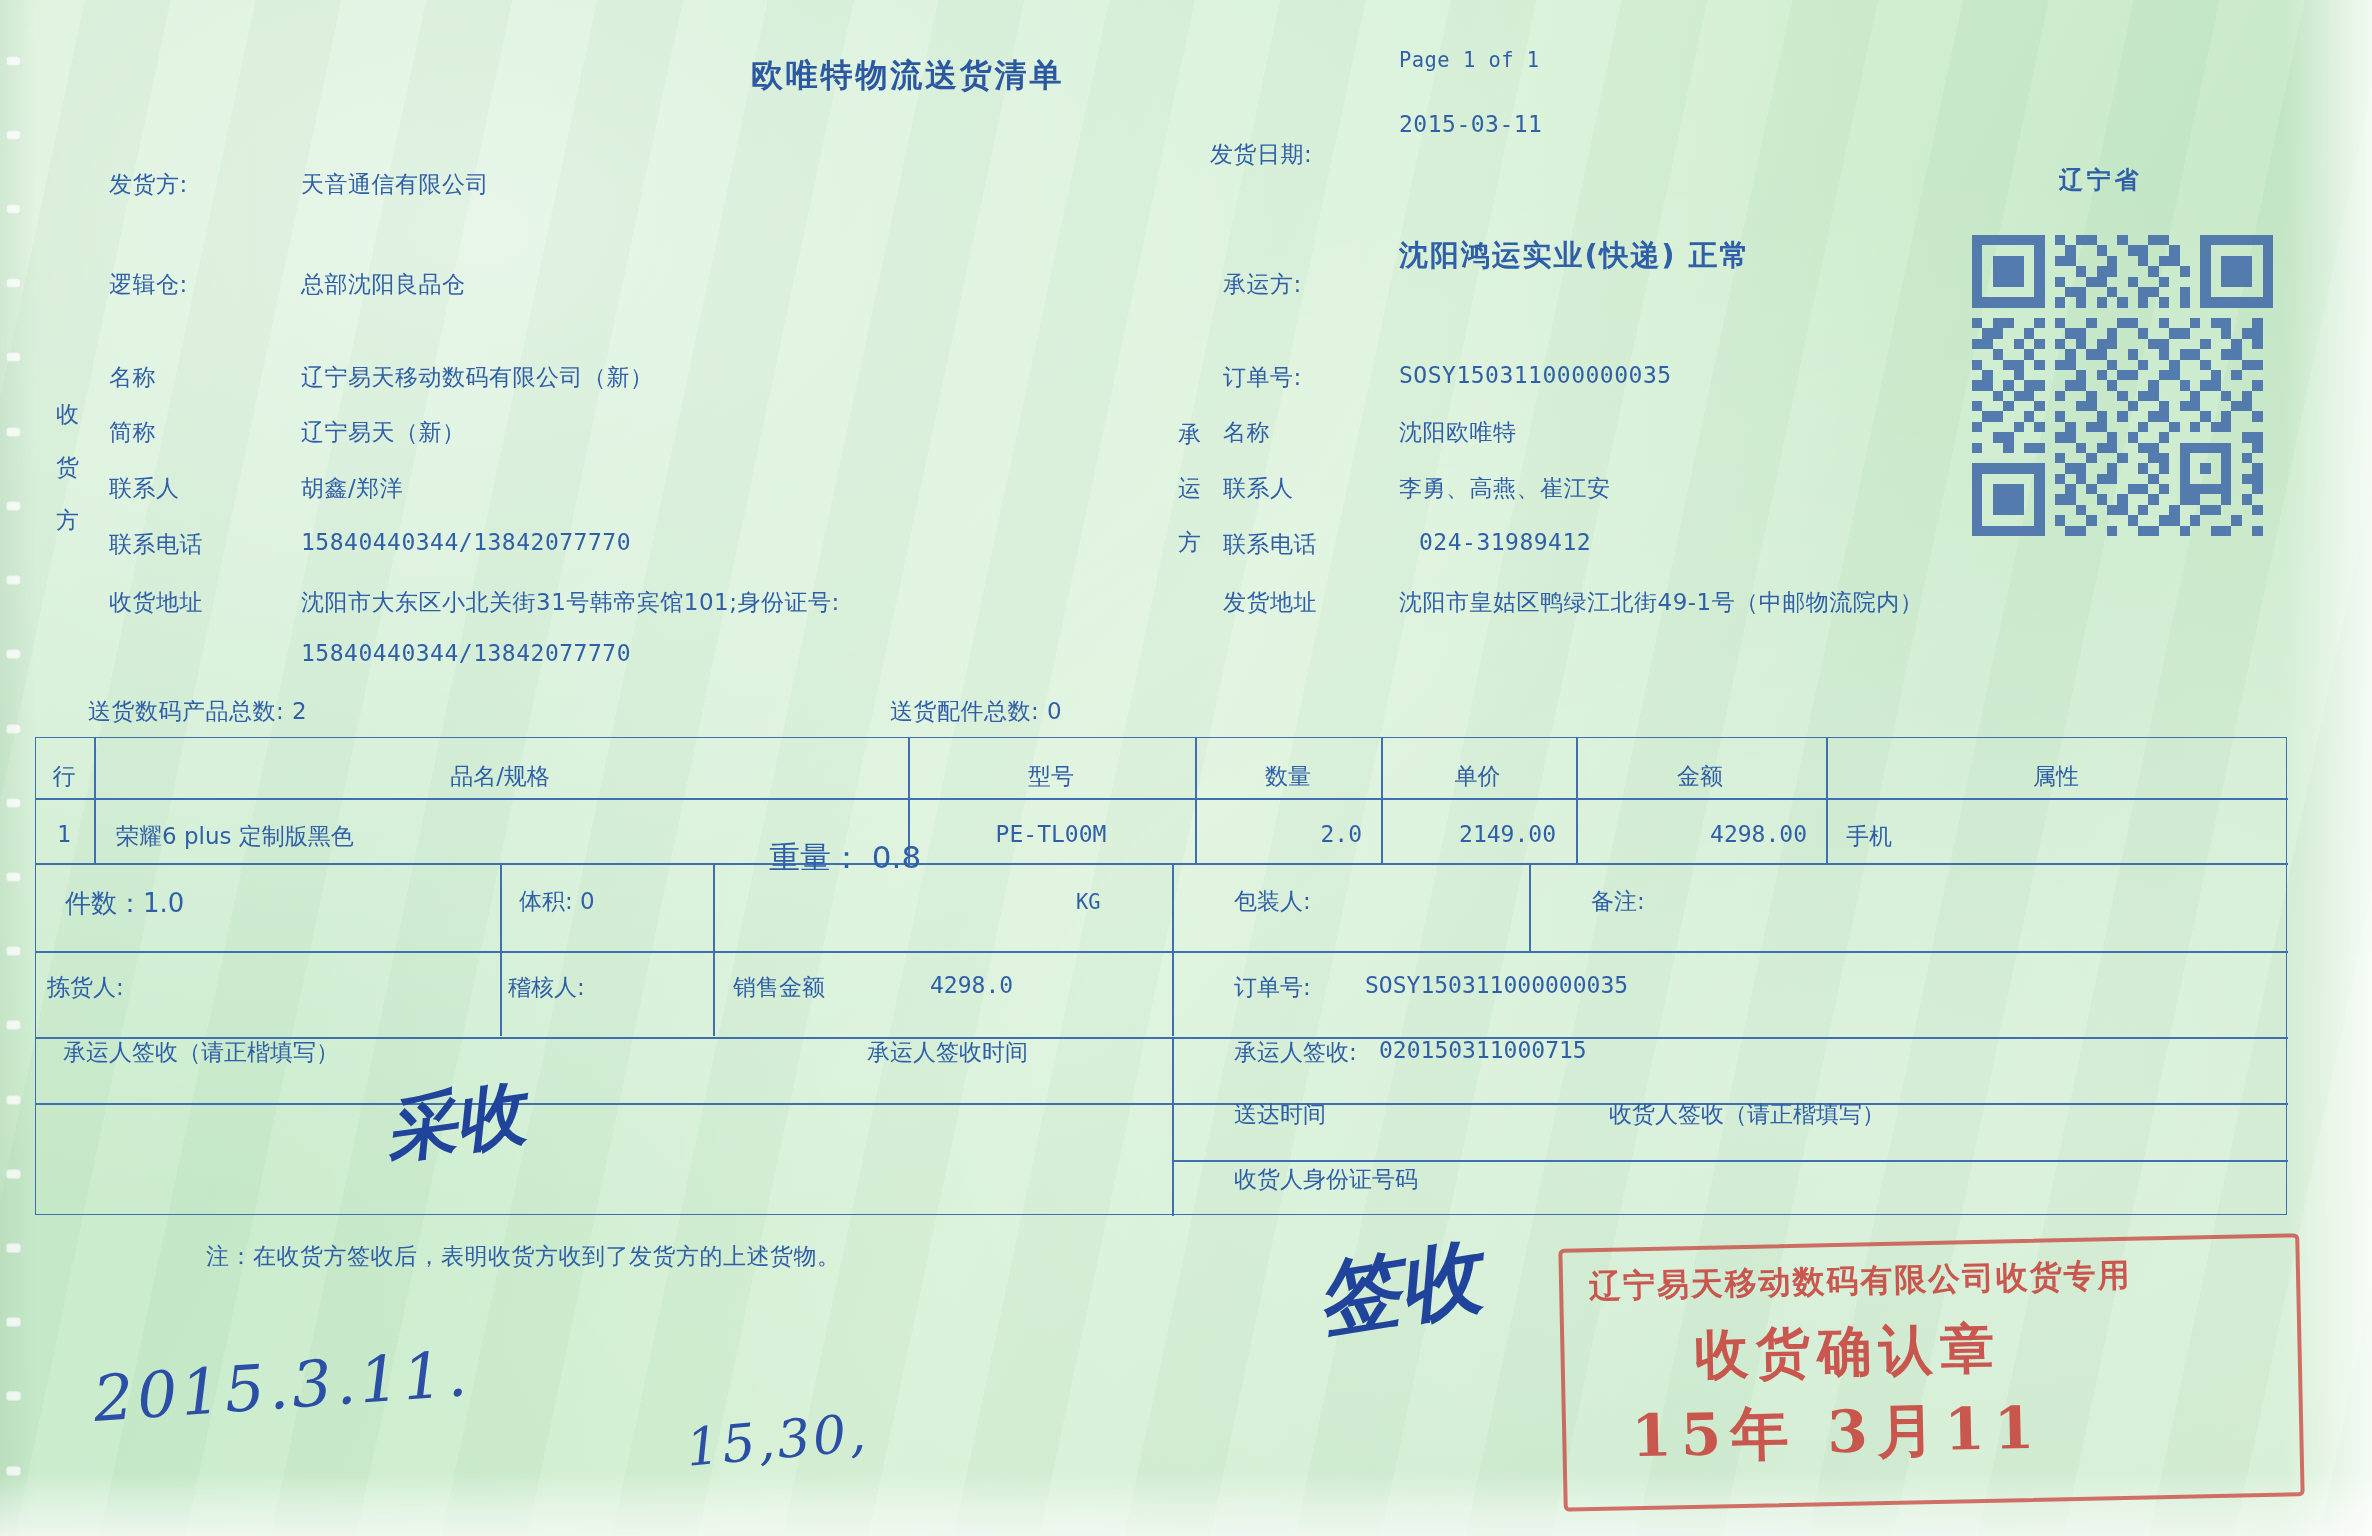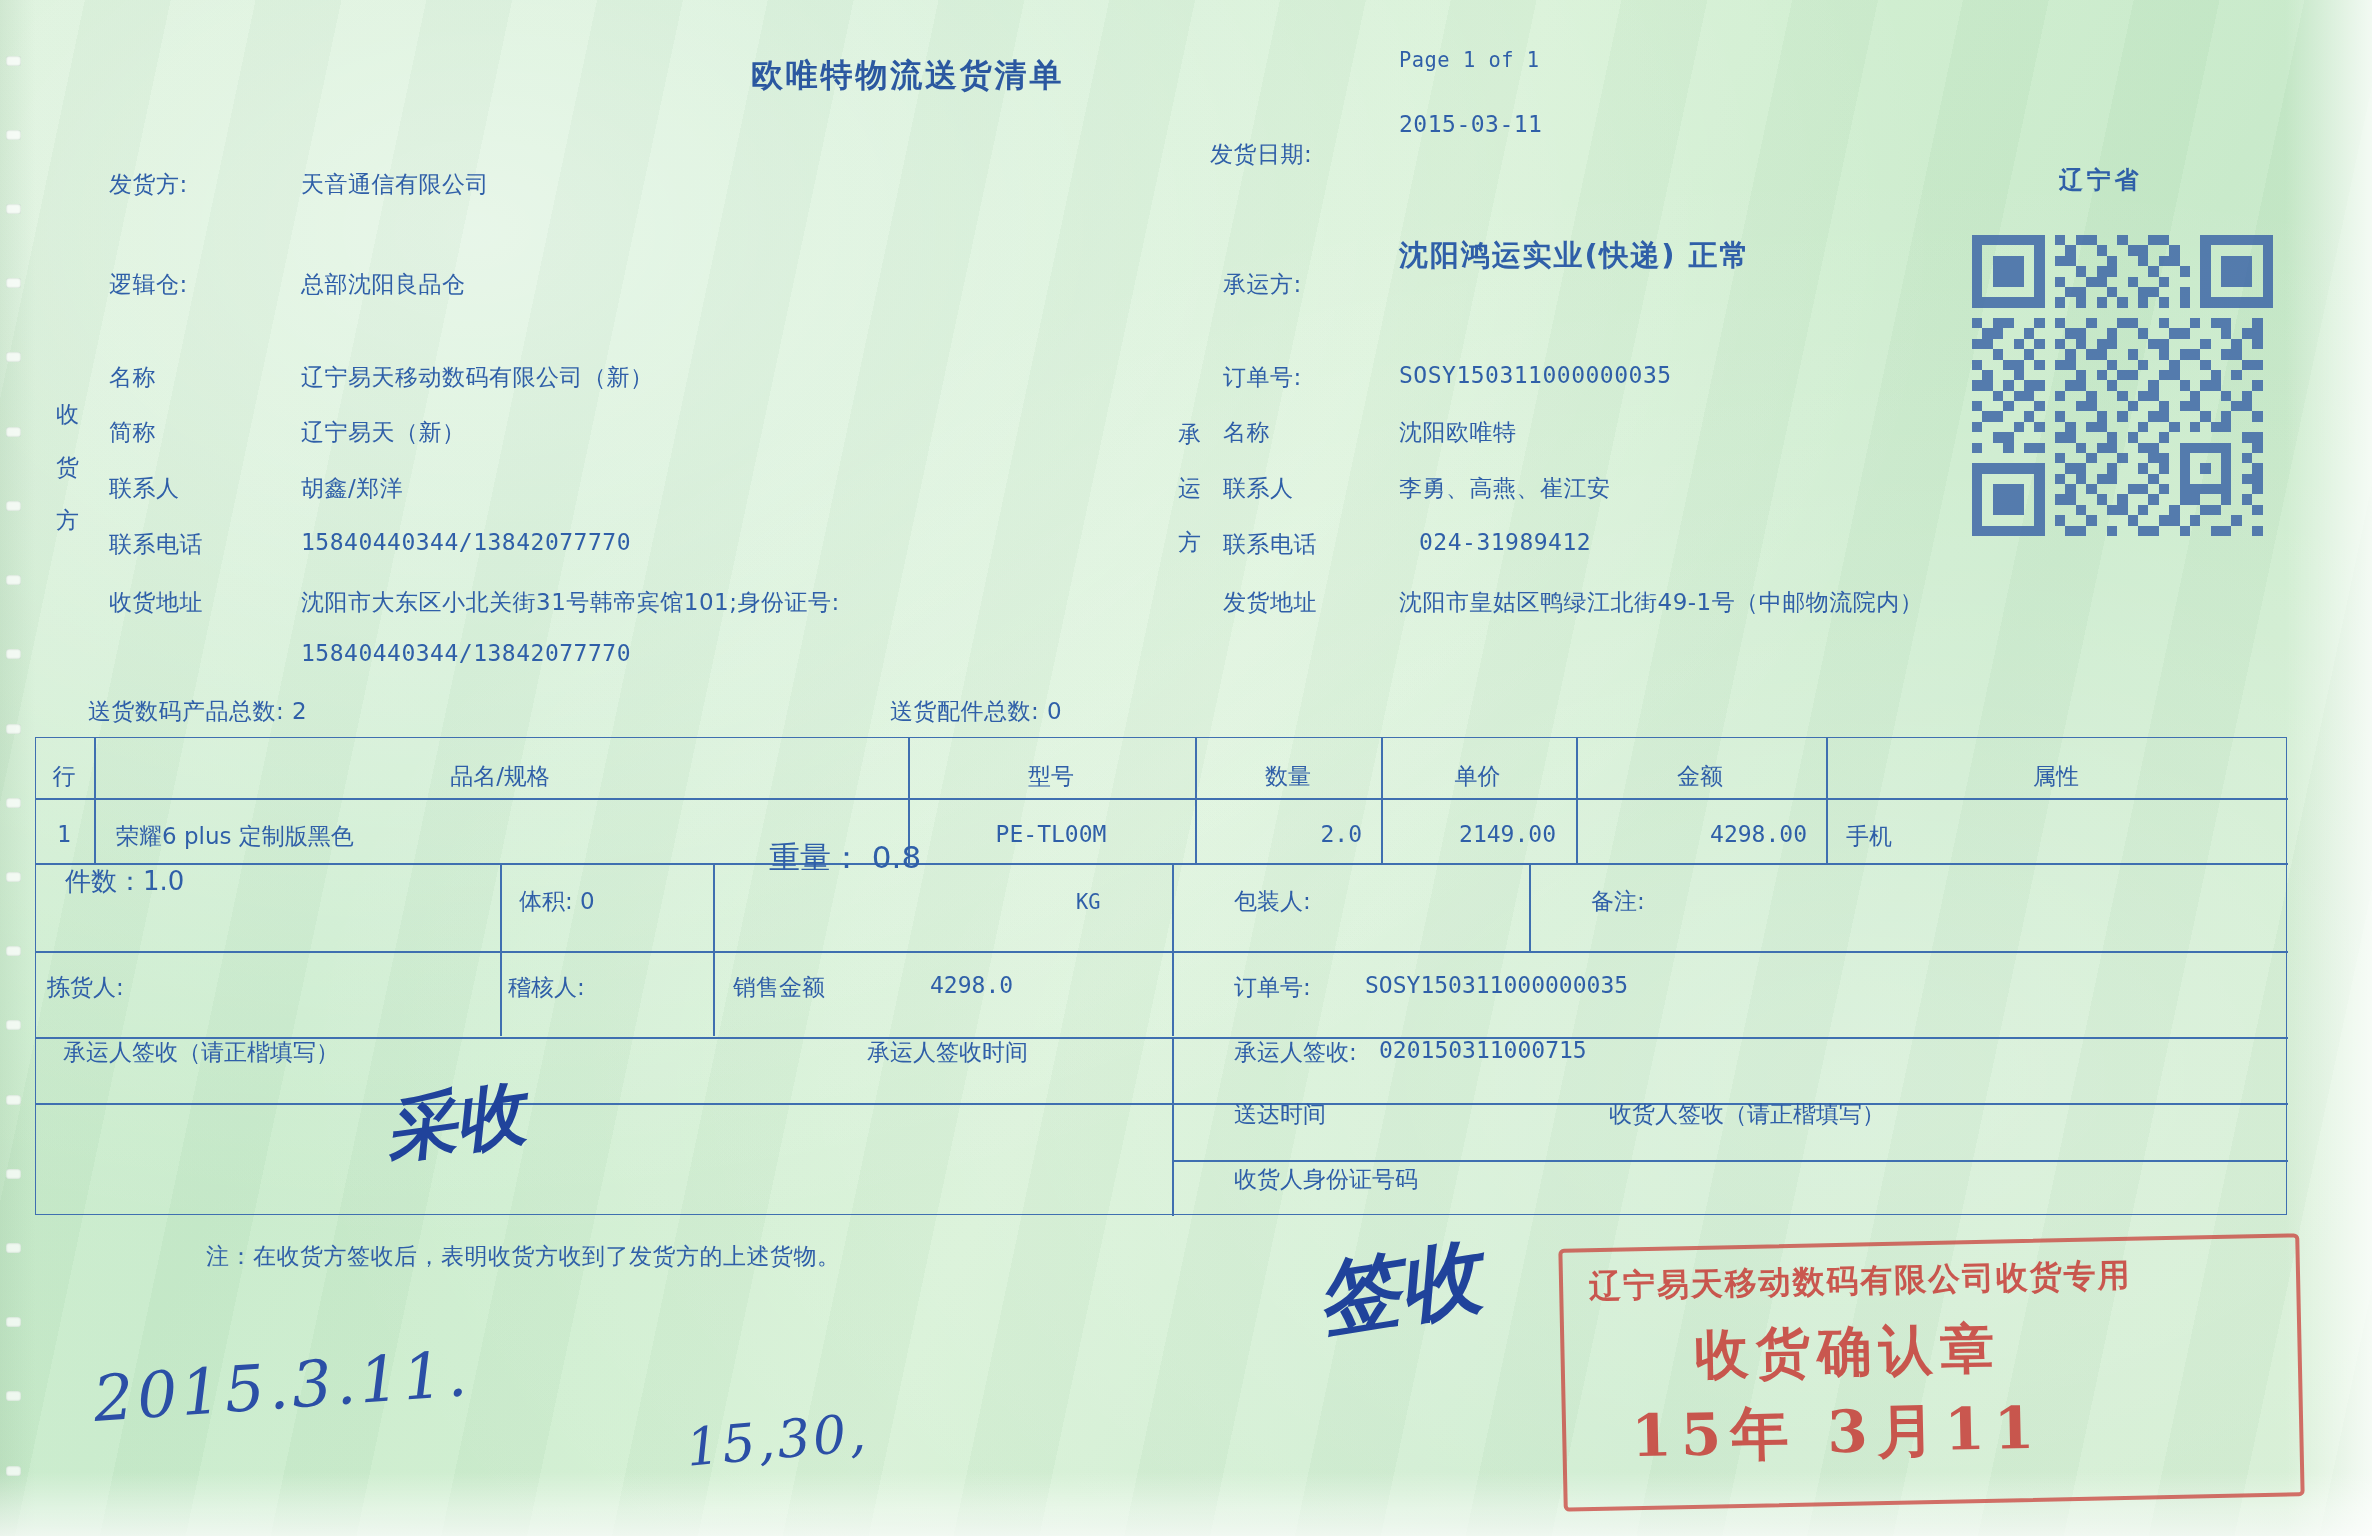--- a/index.html
+++ b/index.html
@@ -520,21 +520,21 @@
   <div class="cell cc" style="left:1825px; top:761px; width:462px;">属性</div>
 
   <div class="cell cc mono" style="left:35px;  top:821px; width:58px;">1</div>
   <div class="cell" style="left:116px; top:821px;">荣耀6 plus 定制版黑色</div>
   <div class="cell cc mono" style="left:907px; top:821px; width:288px;">PE-TL00M</div>
   <div class="cell mono" style="left:1195px; top:821px; width:167px; text-align:right;">2.0</div>
   <div class="cell mono" style="left:1380px; top:821px; width:176px; text-align:right;">2149.00</div>
   <div class="cell mono" style="left:1575px; top:821px; width:232px; text-align:right;">4298.00</div>
   <div class="cell" style="left:1846px; top:821px;">手机</div>
 
-  <div class="cell" style="left:65px;  top:864px; font-size:26px;">件数：1.0</div>
+  <div class="cell" style="left:65px;  top:886px; font-size:26px;">件数：1.0</div>
   <div class="cell" style="left:519px; top:886px;">体积: 0</div>
   <div class="cell" style="left:733px; top:837px; font-size:31px;margin-left:36px;">重量： 0.8</div>
   <div class="cell mono" style="left:1076px; top:890px; font-size:20.4px;">KG</div>
   <div class="cell" style="left:1234px; top:886px;">包装人:</div>
   <div class="cell" style="left:1591px; top:886px;">备注:</div>
 
   <div class="cell" style="left:47px;  top:972px;">拣货人:</div>
   <div class="cell" style="left:508px; top:972px;">稽核人:</div>
   <div class="cell" style="left:733px; top:972px;">销售金额</div>
   <div class="cell mono" style="left:930px; top:972px;">4298.0</div>

